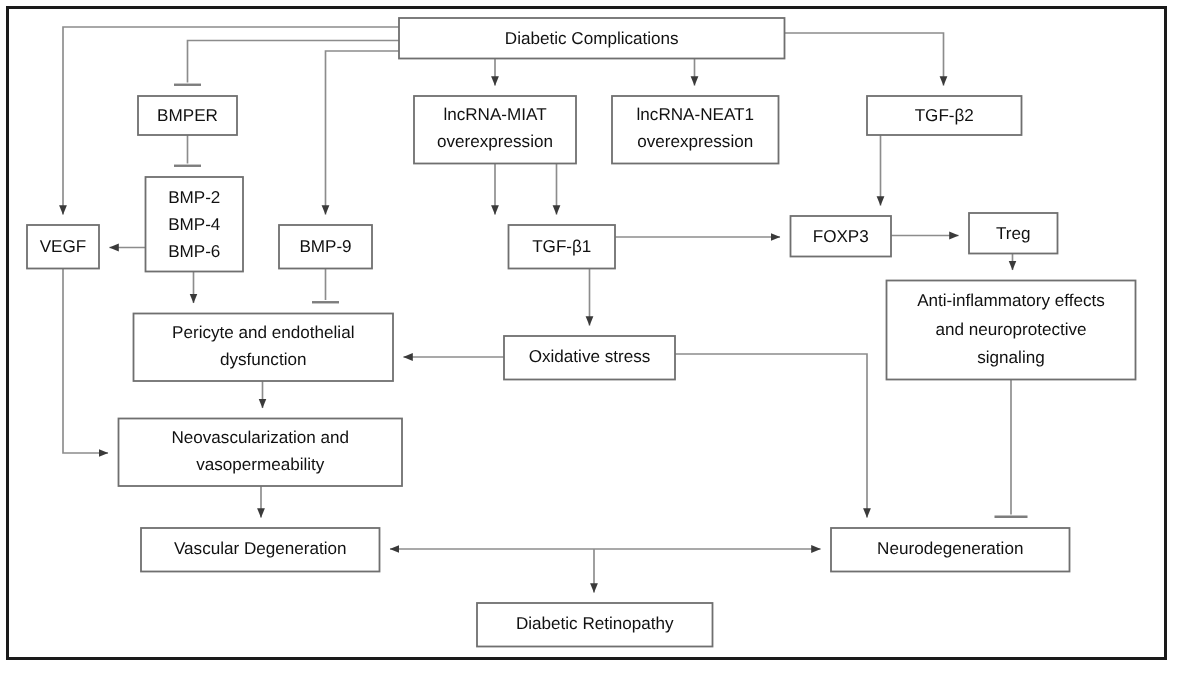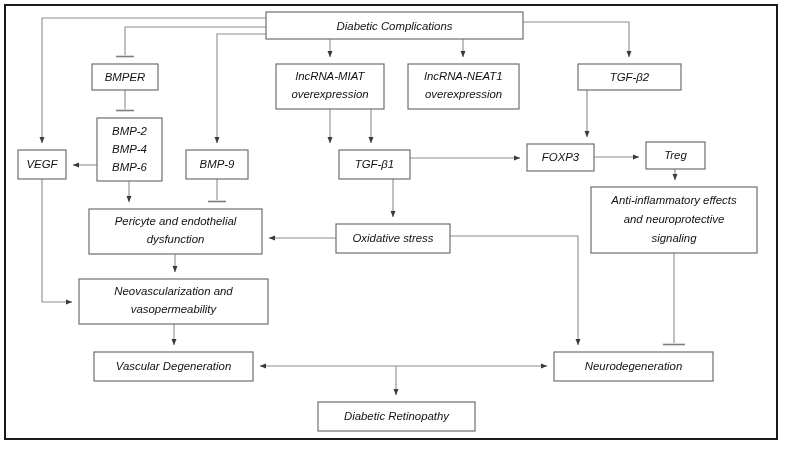--- a/index.html
+++ b/index.html
@@ -2,21 +2,20 @@
 <html><head>
 <meta charset="utf-8">
 <style>
   html,body{margin:0;padding:0;background:#ffffff;}
   #root{
     position:relative;
     width:788px;height:449px;
     background:#ffffff;
     font-family:"Liberation Sans", sans-serif;
     overflow:hidden;
-    font-style:italic;
   }
   #frame{
     position:absolute;
     left:4px;top:4px;
     width:774px;height:436px;
     border:2px solid #1a1a1a;
     box-sizing:border-box;
     background:#ffffff;
   }
   svg#diagram{

